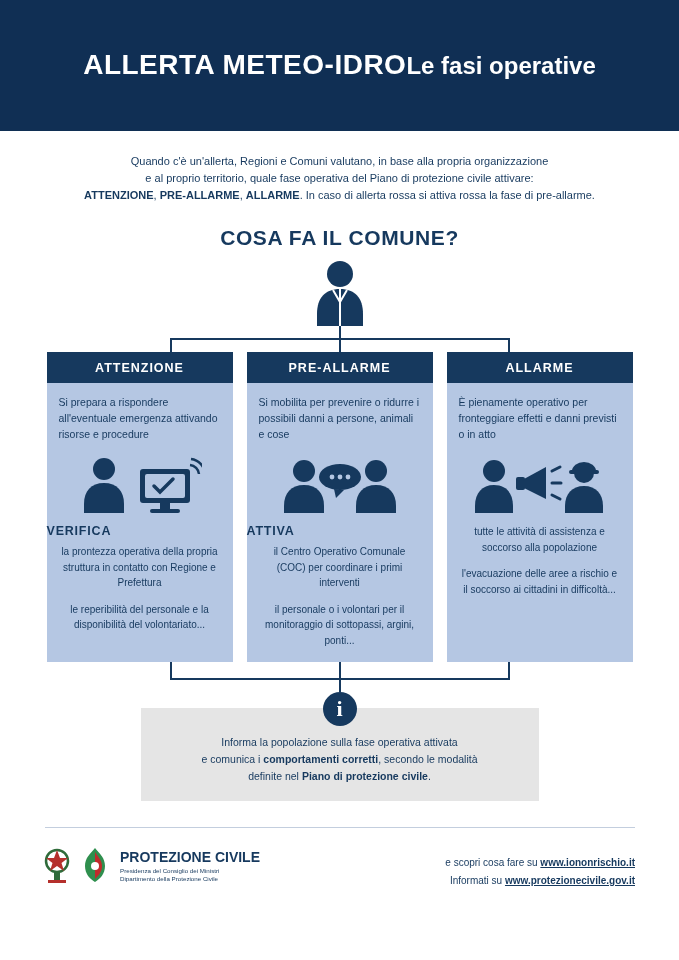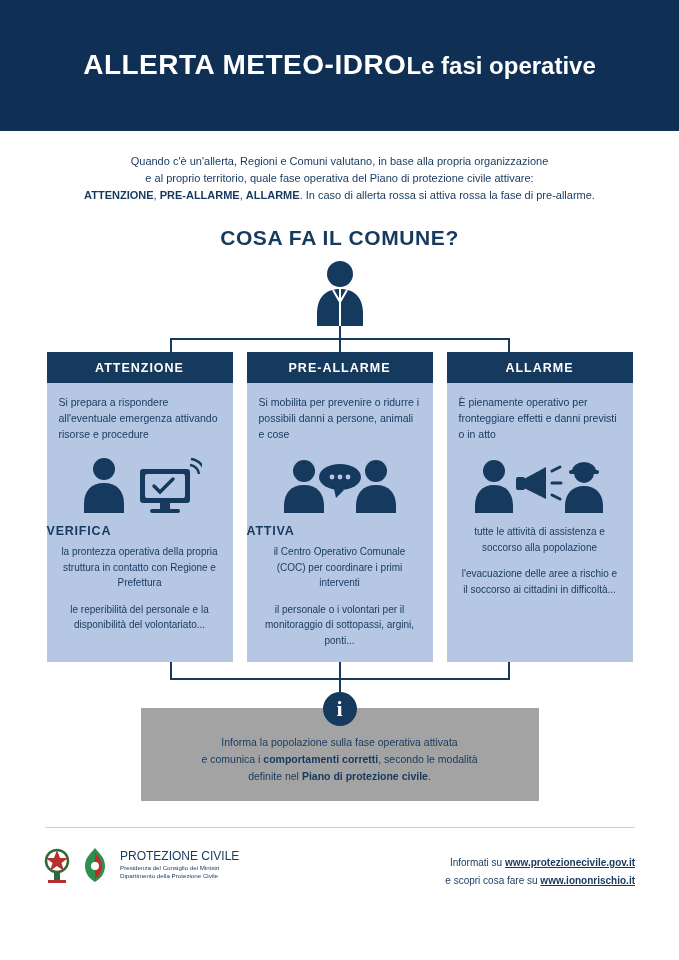--- a/index.html
+++ b/index.html
@@ -163,21 +163,21 @@
   }
   .info-icon {
     width: 34px; height: 34px; border-radius: 50%;
     background: #16395e; color: #ffffff;
     display: flex; align-items: center; justify-content: center;
     font-size: 22px; font-weight: bold; font-family: "Liberation Serif", serif;
     position: relative; z-index: 3;
   }
   .info-box {
     width: 398px;
-    background: #a3a3a3;
+    background: #e5e5e5;
     margin: -18px auto 0 auto;
     padding: 26px 30px 16px 30px;
     text-align: center;
     font-size: 10.5px;
     line-height: 1.6;
     color: #16395e;
   }
   .info-box b { font-weight: bold; }
 
   
@@ -190,21 +190,21 @@
   .footer {
     display: flex;
     justify-content: space-between;
     align-items: flex-start;
     padding: 18px 44px 0 44px;
   }
   .logos { display: flex; align-items: flex-start; gap: 12px; }
   .logo-text {
     font-size: 7px; line-height: 1.35; color: #16395e; margin-top: 2px;
   }
-  .logo-text .lt1 { font-weight: normal; font-size: 12px; display: block; }
+  .logo-text .lt1 { font-weight: bold; font-size: 14px; display: block; }
   .logo-text .lt2, .logo-text .lt3 { display: block; font-size: 6.2px; }
   .footer-right {
     text-align: right; font-size: 10px; line-height: 1.8; color: #16395e;
     padding-top: 8px;
   }
   .footer-right a, .footer-right .link {
     color: #16395e; font-weight: bold; text-decoration: underline;
   }
 </style>
 </head>
@@ -344,16 +344,16 @@
       <path d="M13 6 C16 11 20 14 20 20 C20 26 16 30 13 33" fill="#c02c2c"></path>
       <circle cx="13" cy="20" r="4" fill="#ffffff"></circle>
     </svg>
     <div class="logo-text">
       <span class="lt1">PROTEZIONE CIVILE</span>
       <span class="lt2">Presidenza del Consiglio dei Ministri</span>
       <span class="lt3">Dipartimento della Protezione Civile</span>
     </div>
   </div>
   <div class="footer-right">
+    <div><span>e scopri cosa fare su </span><span class="link">www.iononrischio.it</span></div>
     <div><span>Informati su </span><span class="link">www.protezionecivile.gov.it</span></div>
-    <div><span>e scopri cosa fare su </span><span class="link">www.iononrischio.it</span></div>
   </div>
 </div>
 
 </body></html>

